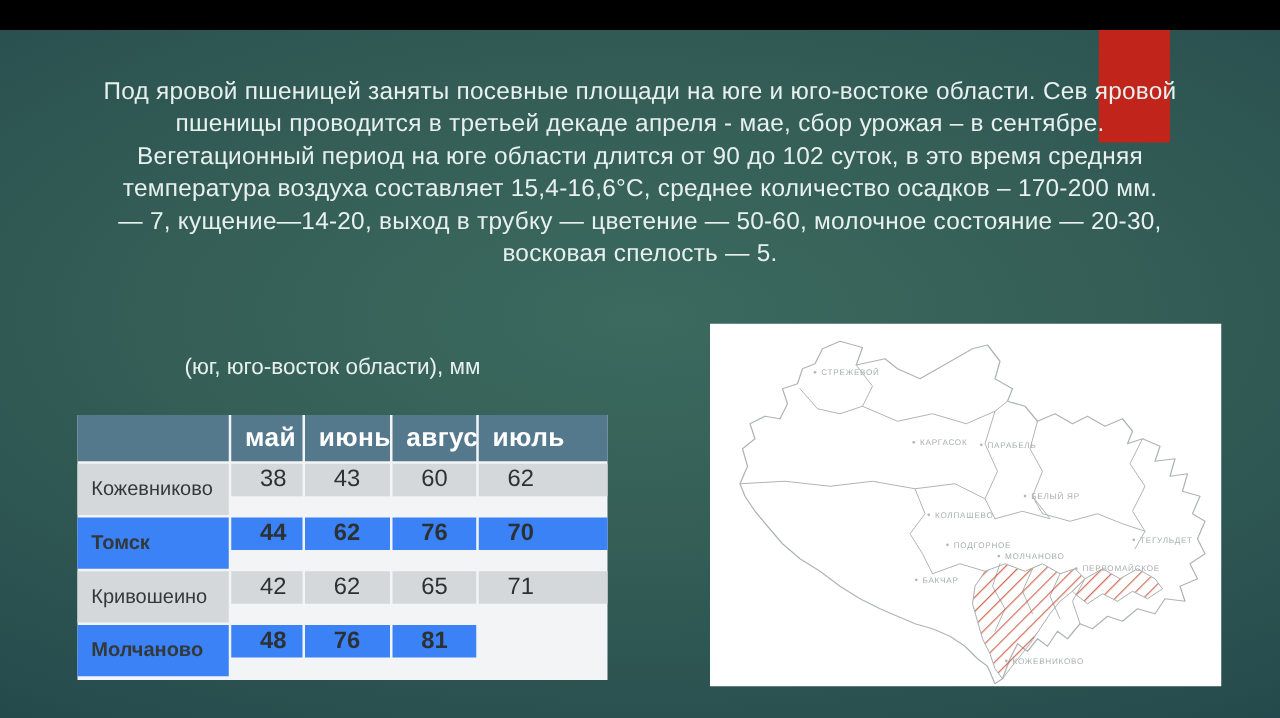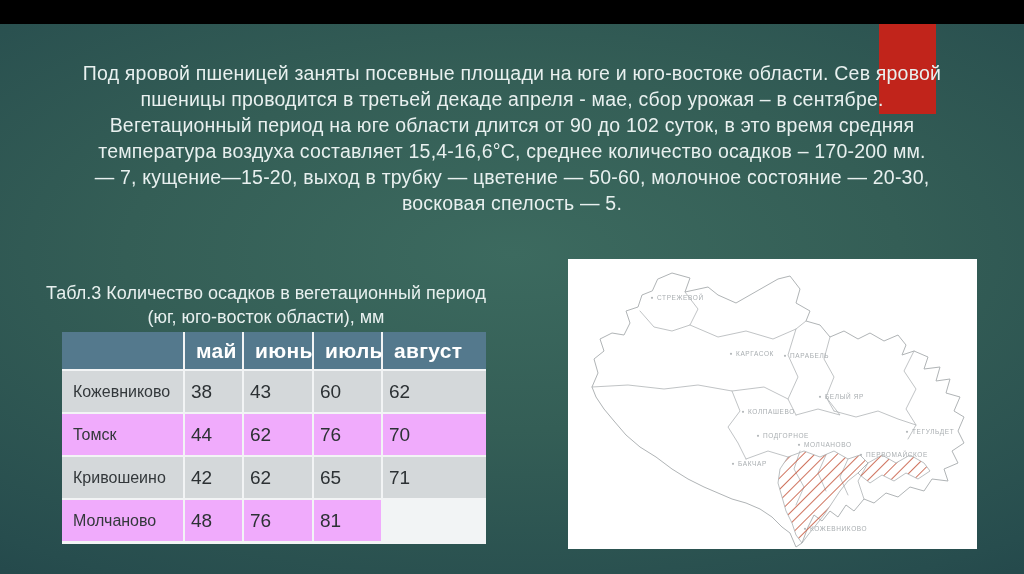--- a/index.html
+++ b/index.html
@@ -16,23 +16,23 @@
   .intro div{white-space:nowrap;}
   .caption{position:absolute;left:32px;top:257px;width:468px;text-align:center;
     color:#e8f0ef;font-size:18px;line-height:24px;}
   .ptable{position:absolute;left:62px;top:308px;display:grid;
     grid-template-columns:121px 57px 68px 67px 103px;gap:2px;
     background:#f2f4f5;padding-bottom:3px;}
   .cell{display:flex;align-items:center;}
   .head{background:#54798d;color:#ffffff;font-size:21px;font-weight:bold;
     height:37px;padding-left:11px;letter-spacing:.3px;}
   .rowname{font-size:16px;color:#33383b;padding-left:11px;height:41px;}
-  .val{font-size:19px;color:#2c3134;padding-left:6px;height:41px;}
+  .val{font-size:19px;color:#2c3134;padding-left:23px;height:26px;}
   .odd{background:#d4d8da;}
-  .even{background:#f0abfc;}
+  .even{background:#3b82f6;font-weight:bold;}
   .map-figure{position:absolute;left:568px;top:235px;width:409px;height:290px;
     margin:0;background:#ffffff;}
   .map-figure svg{display:block;}
   .bpath{fill:none;stroke:#b0b4b6;stroke-width:1;stroke-linejoin:round;stroke-linecap:round;}
   .inner{stroke-width:.8;}
   .hatch-poly{stroke:#a9aeb1;stroke-width:.8;stroke-linejoin:round;}
   .map-label{font-size:6.5px;fill:#a9aeb1;letter-spacing:.6px;font-family:"Liberation Sans",sans-serif;}
   .bottom-strip{position:absolute;left:0;bottom:0;width:1024px;height:7px;background:#0b2529;}
 </style>
 </head>
@@ -40,35 +40,34 @@
 
 <div class="slide">
 
   <div class="accent-bar"></div>
 
   <div class="intro">
     <div>Под яровой пшеницей заняты посевные площади на юге и юго-востоке области. Сев яровой</div>
     <div>пшеницы проводится в третьей декаде апреля - мае, сбор урожая – в сентябре.</div>
     <div>Вегетационный период на юге области длится от 90 до 102 суток, в это время средняя</div>
     <div>температура воздуха составляет 15,4-16,6°С, среднее количество осадков – 170-200 мм.</div>
-    <div>— 7, кущение—15-20, выход в трубку — цветение — 50-60, молочное состояние — 20-30,</div>
+    <div>— 7, кущение—14-20, выход в трубку — цветение — 50-60, молочное состояние — 20-30,</div>
     <div>восковая спелость — 5.</div>
   </div>
 
   <div class="caption">
-    <div>Табл.3 Количество осадков в вегетационный период</div>
     <div>(юг, юго-восток области), мм</div>
   </div>
 
   <div class="ptable">
     <div class="cell head"></div>
     <div class="cell head">май</div>
     <div class="cell head">июнь</div>
+    <div class="cell head">август</div>
     <div class="cell head">июль</div>
-    <div class="cell head">август</div>
 
     <div class="cell rowname odd">Кожевниково</div>
     <div class="cell val odd">38</div>
     <div class="cell val odd">43</div>
     <div class="cell val odd">60</div>
     <div class="cell val odd">62</div>
 
     <div class="cell rowname even">Томск</div>
     <div class="cell val even">44</div>
     <div class="cell val even">62</div>

